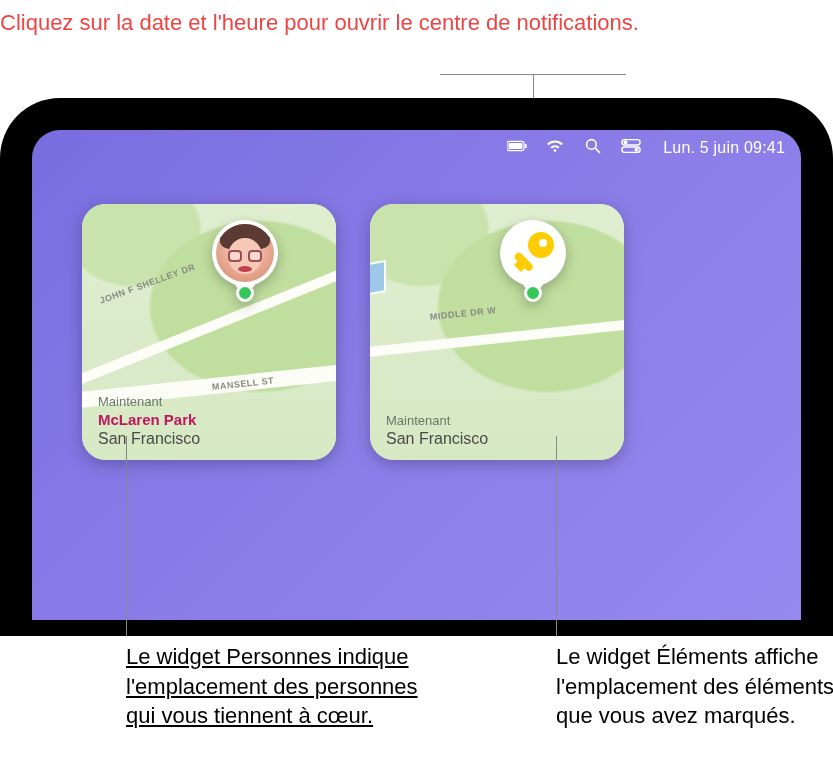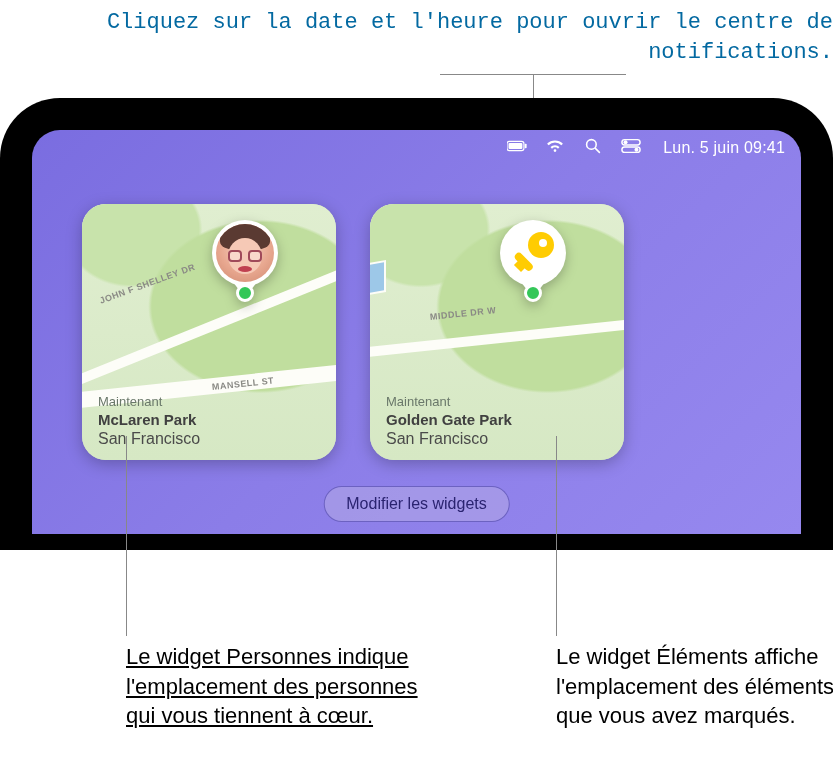--- a/index.html
+++ b/index.html
@@ -9,25 +9,24 @@
       width: 833px;
       height: 769px;
       position: relative;
       overflow: hidden;
     }
     .callout-top {
       position: absolute;
       top: 8px;
       left: 0;
       right: 0;
-      text-align: right;
+      text-align: left;
       font-size: 22px;
       line-height: 1.35;
-      color: #0369a1;
-      font-family: Liberation Mono, monospace;
+      color: #ef4444;
     }
     .callout-top-line {
       position: absolute;
       top: 74px;
       left: 440px;
       width: 186px;
       height: 26px;
     }
     .callout-top-line::before {
       content: "";
@@ -44,21 +43,21 @@
       left: 50%;
       height: 26px;
       border-left: 1px solid #888;
     }
 
     .device-frame {
       position: absolute;
       top: 98px;
       left: 0;
       width: 833px;
-      height: 452px;
+      height: 538px;
       background: #000;
       border-radius: 60px 60px 0 0;
       padding: 32px 32px 16px 32px;
       overflow: hidden;
     }
     .screen {
       width: 100%;
       height: 100%;
       background: linear-gradient(135deg, #7a6de0 0%, #8b7de8 50%, #9688ef 100%);
       border-radius: 28px 28px 0 0;
@@ -239,21 +238,21 @@
     }
 
     .widget-footer {
       position: absolute;
       left: 16px;
       bottom: 12px;
       right: 16px;
       margin-top: 24px;
     }
     .wf-time { font-size: 13px; color: #6a786a; font-weight: 500; }
-    .wf-place { font-size: 15px; color: #404040; font-weight: 700; margin-top: 2px; }
+    .wf-place { font-size: 15px; color: #be185d; font-weight: 700; margin-top: 2px; }
     .wf-city { font-size: 16px; color: #4a4a4a; margin-top: 2px; }
 
     .edit-button {
       position: absolute;
       top: 356px;
       left: 50%;
       transform: translateX(-50%);
       padding: 8px 22px;
       border-radius: 999px;
       background: rgba(180,170,230,0.55);
@@ -372,28 +371,26 @@
                 <div class="key-shaft"></div>
                 <div class="key-teeth"></div>
                 <div class="key-head"></div>
               </div>
             </div>
           </div>
           <div class="pin-dot"></div>
         </div>
         <div class="widget-footer">
           <div class="wf-time">Maintenant</div>
-          <div class="wf-place">Golden Gate Park</div>
           <div class="wf-city">San Francisco</div>
         </div>
       </div>
 
     </div>
 
-    <div class="edit-button">Modifier les widgets</div>
 
   </div>
 </div>
 
 <div class="leader-people"></div>
 <div class="leader-items"></div>
 
 <div class="callout-bottom callout-people">Le widget Personnes indique l'emplacement des personnes qui vous tiennent à cœur.</div>
 <div class="callout-bottom callout-items">Le widget Éléments affiche l'emplacement des éléments que vous avez marqués.</div>
 

